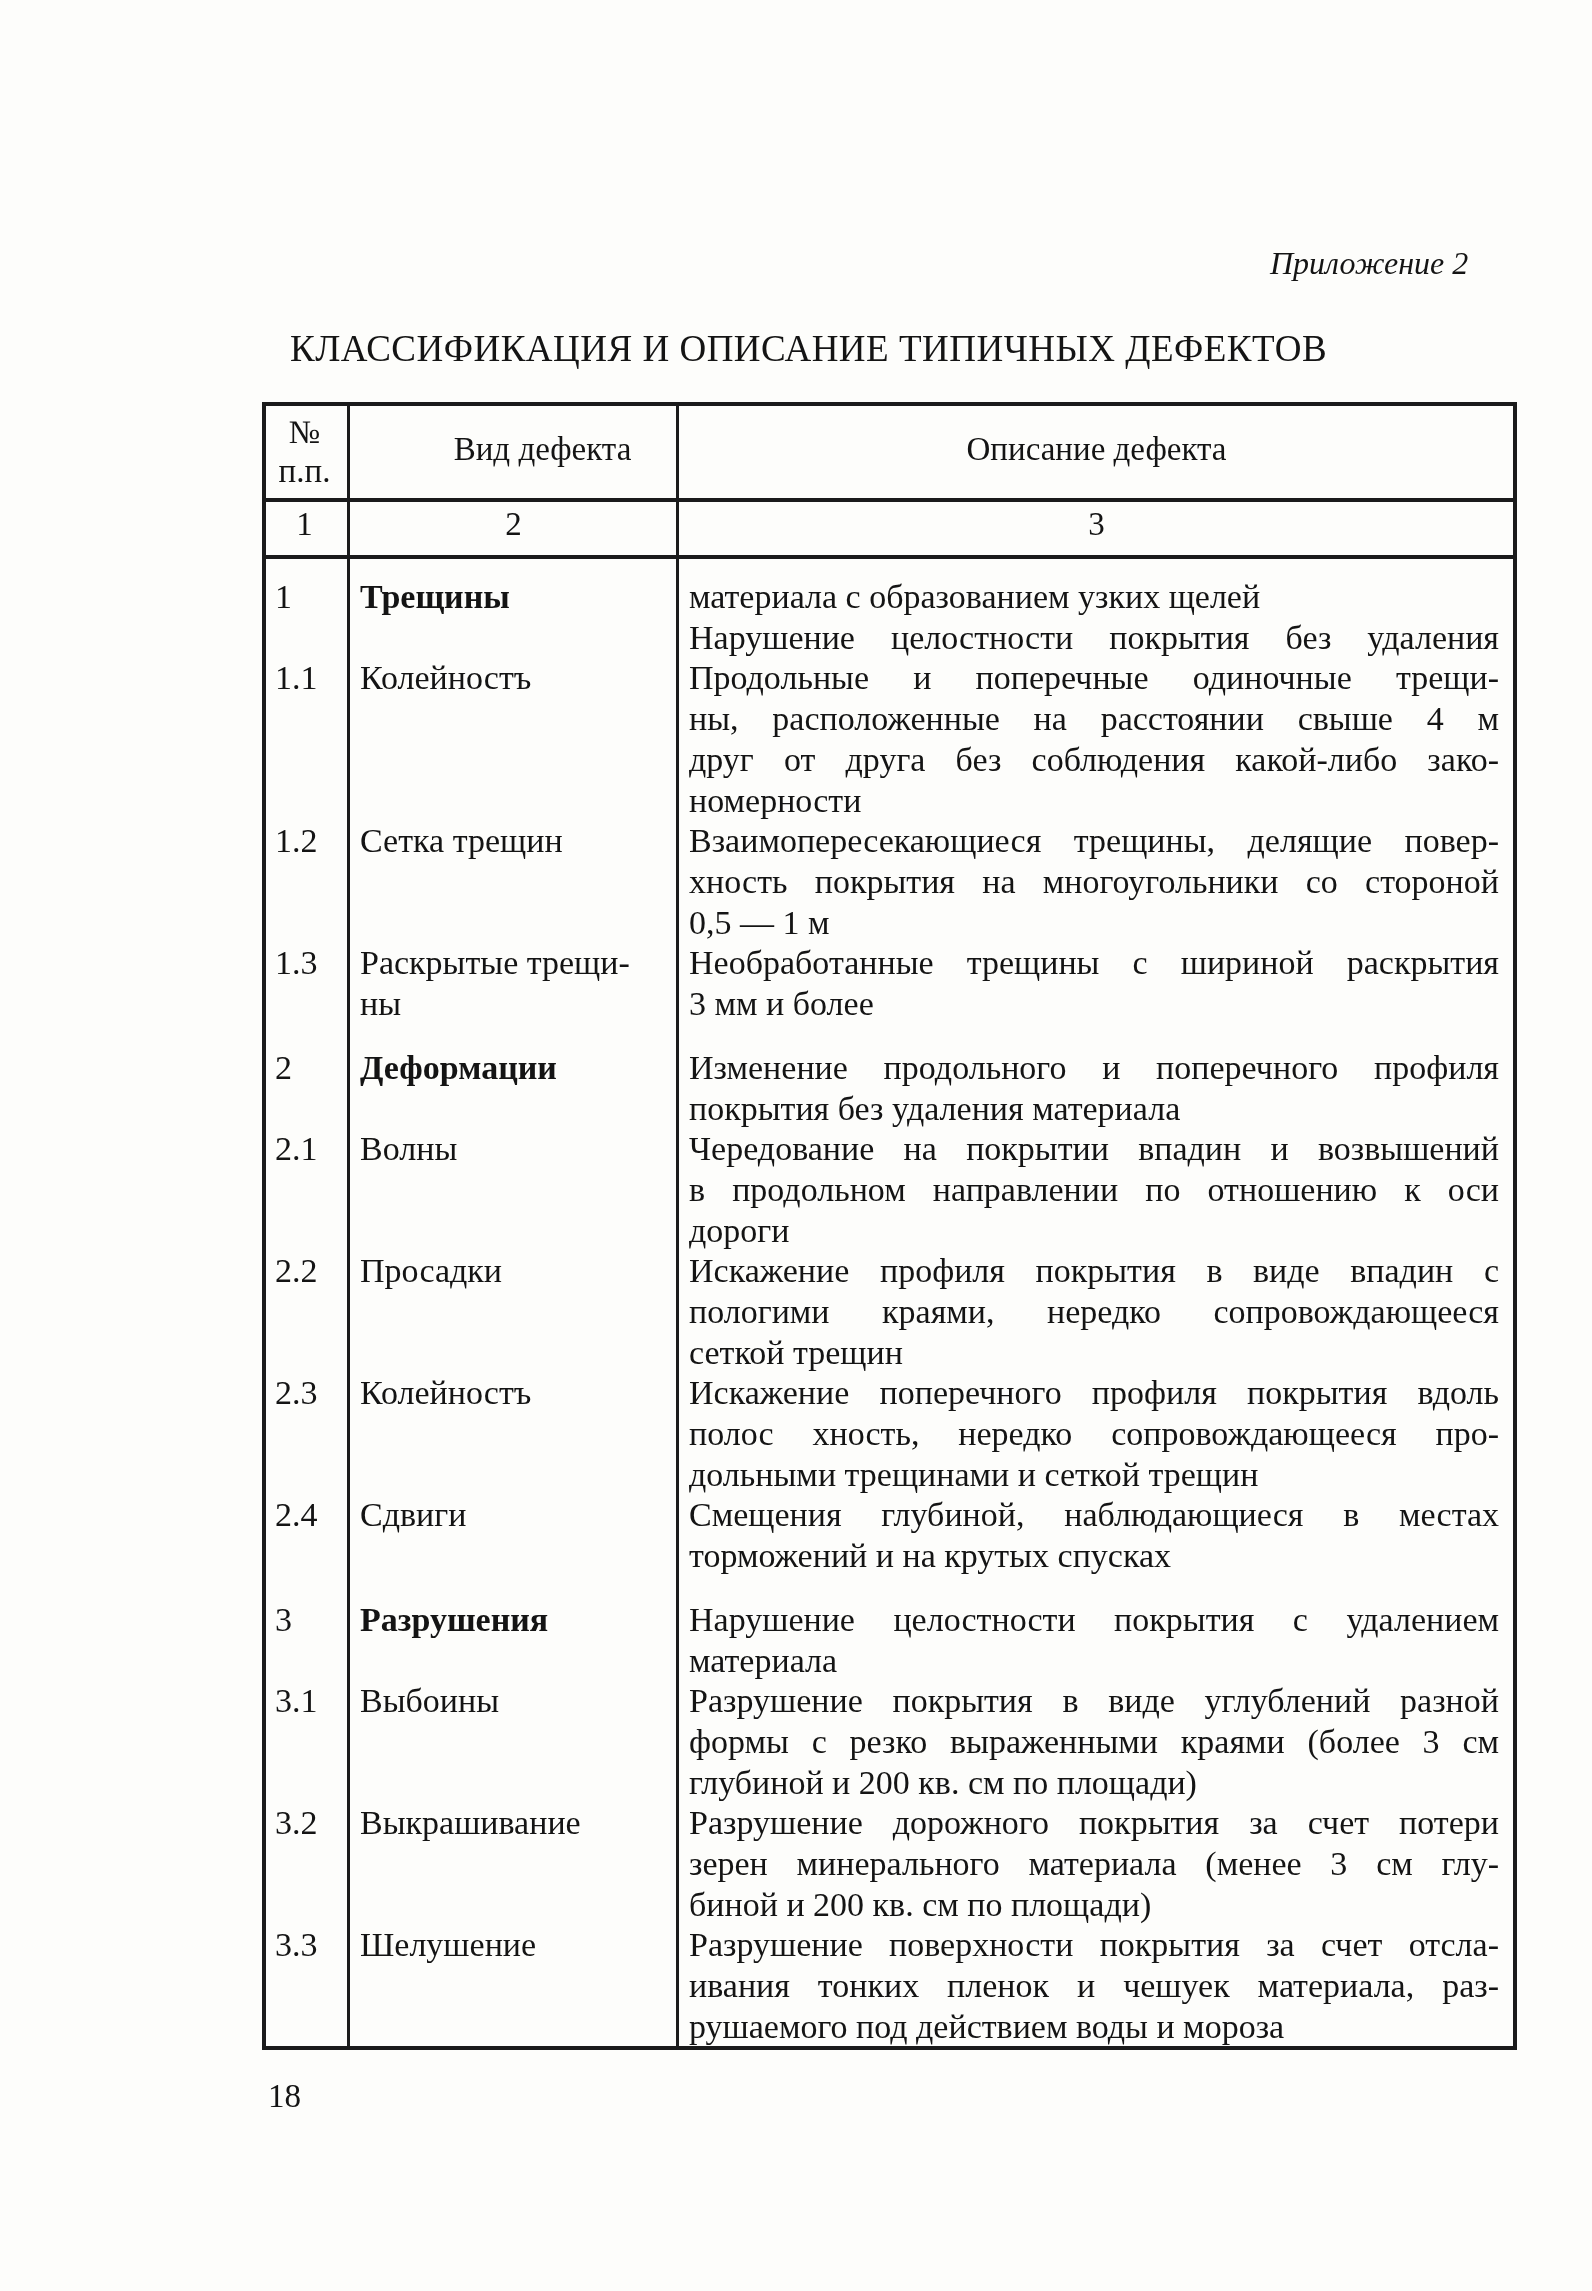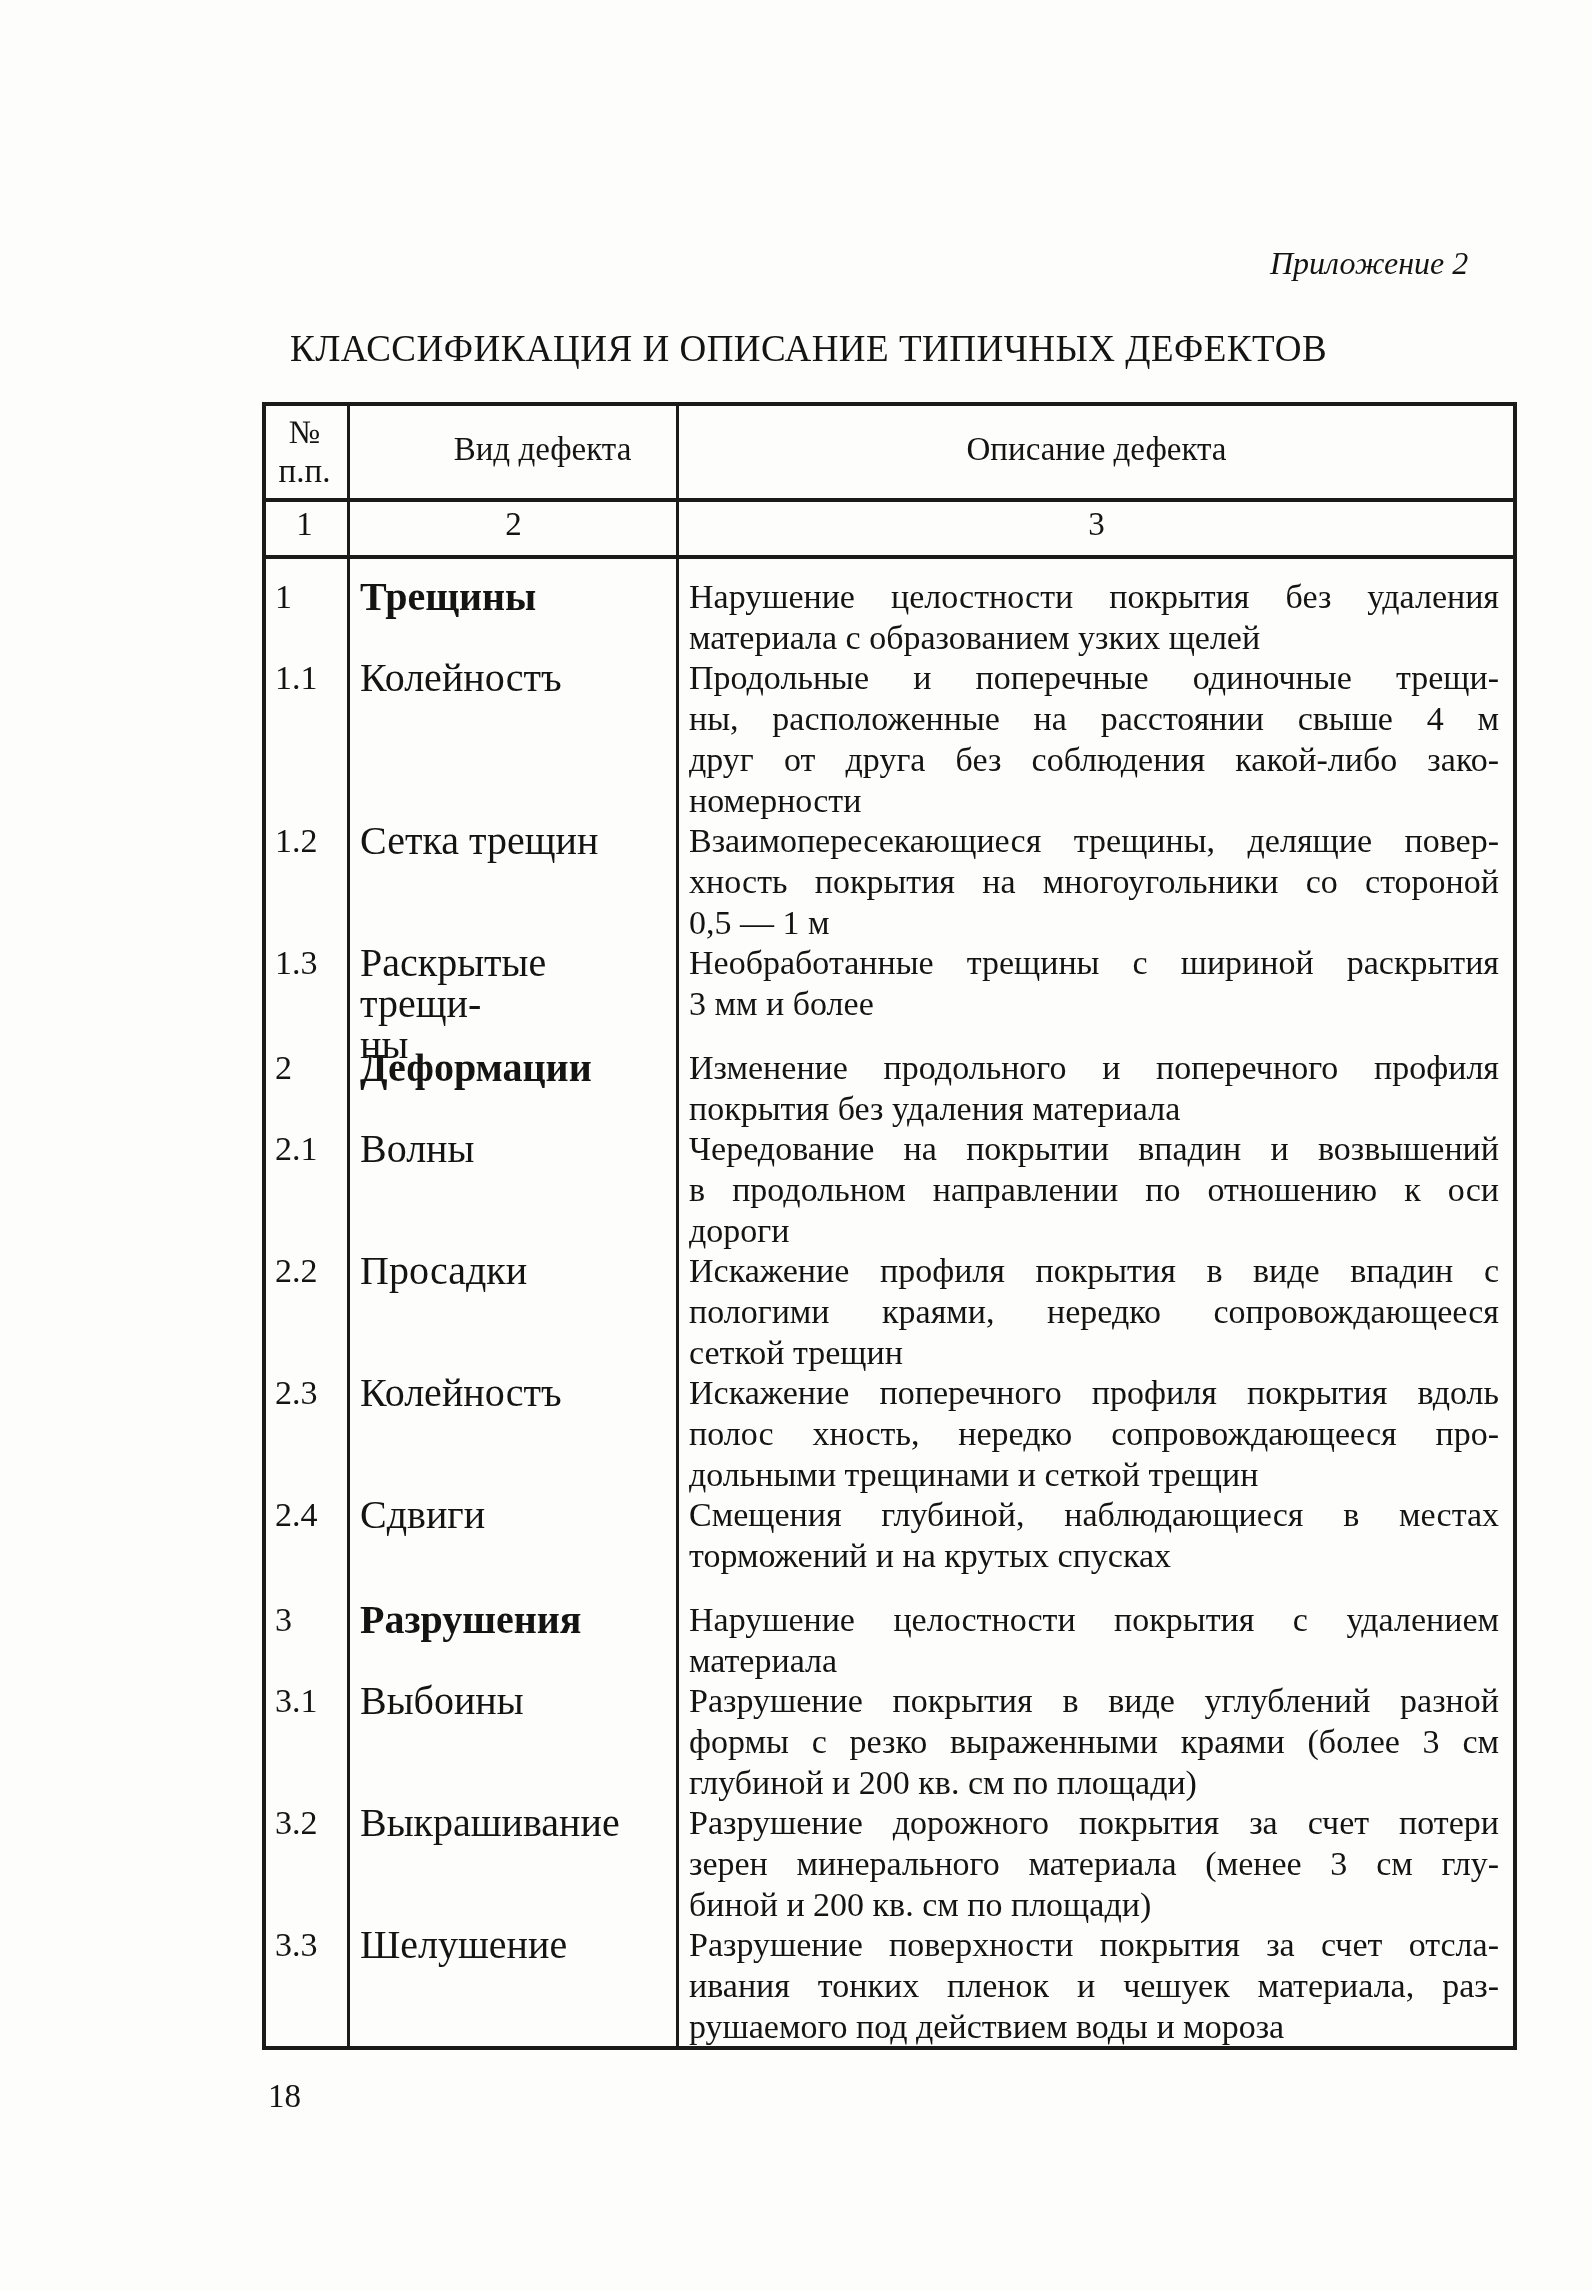--- a/index.html
+++ b/index.html
@@ -32,21 +32,21 @@
   .hc2 { left:104px; width:327px; top:28px;padding-left:13px; }
   .hc3 { left:417px; width:835px; top:28px;text-align:center; }
   .ic  { position:absolute; text-align:center; font-size:33px; line-height:41px; top:102px; }
   .ic1 { left:0; width:85px; }
   .ic2 { left:88px; width:327px; }
   .ic3 { left:417px; width:835px; }
 
   .tbody { position:absolute; left:0; top:153px; right:0; bottom:3.7px; overflow:hidden; }
   .row   { position:absolute; left:0; right:0; }
   .cnum  { position:absolute; left:13px; top:0; font-size:34px; line-height:41px; }
-  .cname { position:absolute; left:98px; top:0; width:306px; font-size:40px; line-height:41px; }
+  .cname { position:absolute; left:98px; top:0; width:306px; font-size:34px; line-height:41px; }
   .cname.b { font-weight:bold; }
   .nl    { line-height:41px; }
   .cdesc { position:absolute; left:427px; top:0; width:810px; font-size:34px; line-height:41px; }
   .dl    { line-height:41px; text-align:left; white-space:normal; }
   .dl.j  { text-align:justify; text-align-last:justify; }
 
   .pagenum { position:absolute; left:268px; top:2078px; font-size:33px; }
 </style>
 </head>
 <body>
@@ -79,22 +79,22 @@
     <div class="ic ic2">2</div>
     <div class="ic ic3">3</div>
 
     <div class="tbody">
         <div class="row" style="top: 21px;">
           <div class="cnum">1</div>
           <div class="cname b">
             <div class="nl">Трещины</div>
           </div>
           <div class="cdesc">
+            <div class="dl">материала с образованием узких щелей</div>
             <div class="dl j">Нарушение целостности покрытия без удаления</div>
-            <div class="dl">материала с образованием узких щелей</div>
           </div>
         </div>
         <div class="row" style="top: 102px;">
           <div class="cnum">1.1</div>
           <div class="cname">
             <div class="nl">Колейностъ</div>
           </div>
           <div class="cdesc">
             <div class="dl j">Продольные и поперечные одиночные трещи-</div>
             <div class="dl j">ны, расположенные на расстоянии свыше 4 м</div>

